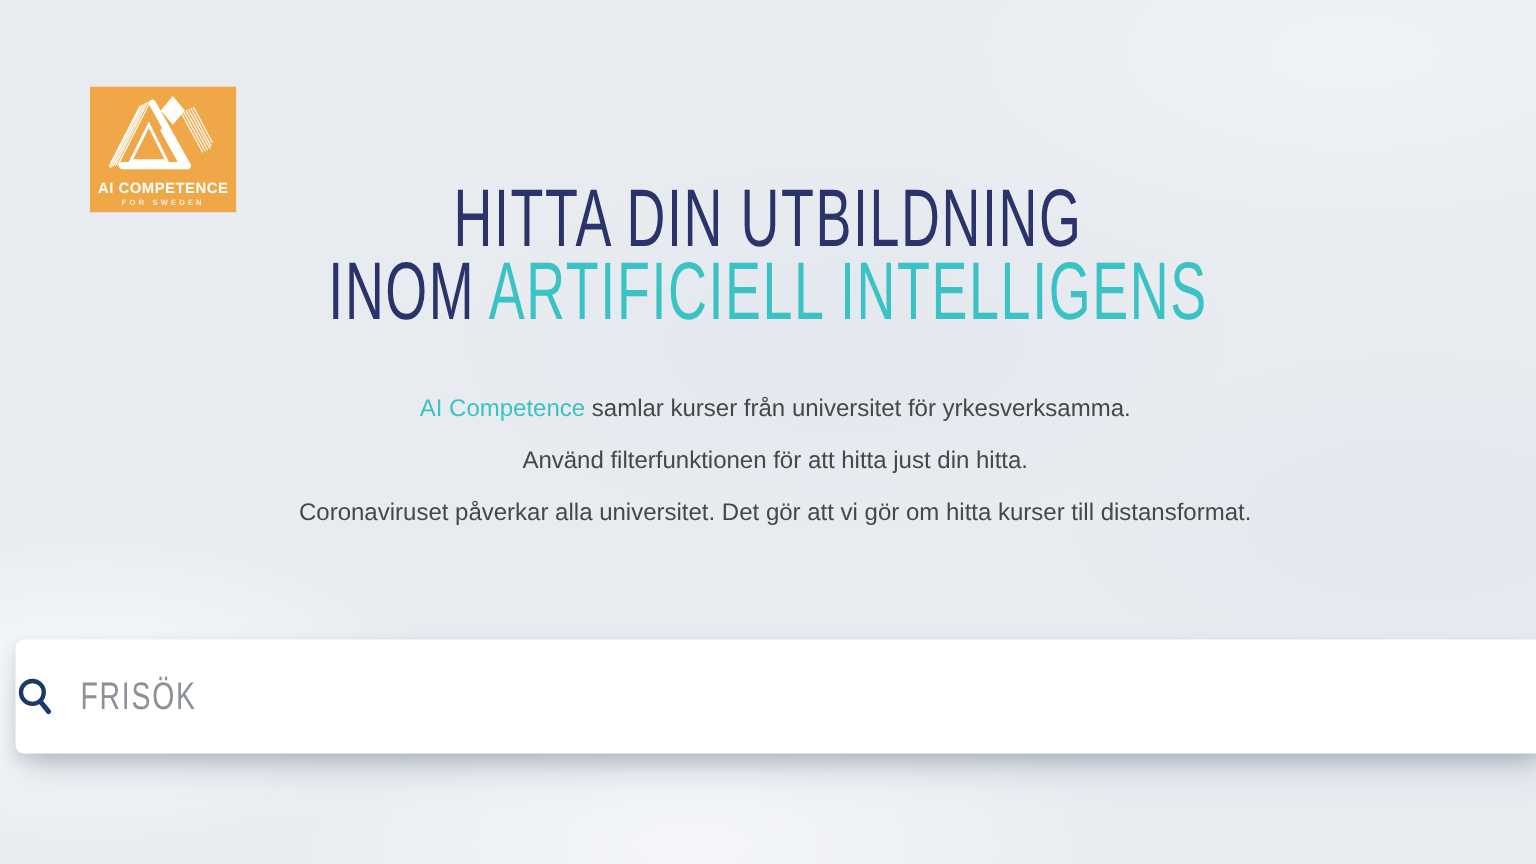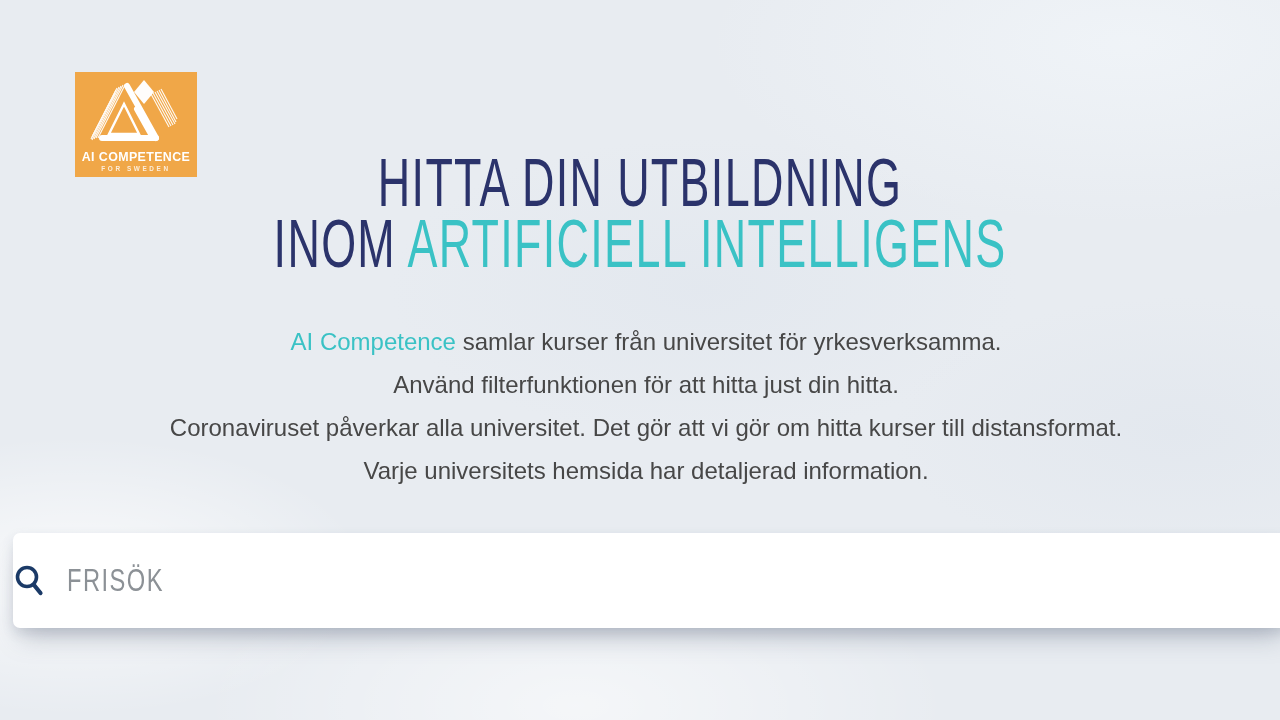--- a/index.html
+++ b/index.html
@@ -59,21 +59,21 @@
     transform-origin: 50% 50%;
   }
   .headline .accent { color: var(--accent-teal); }
 
   
   .intro {
     position: absolute;
     left: 0; top: 320px;
     width: 1280px;
     text-align: center;
-    font-size: 24px;
+    font-size: 20px;
     line-height: 43px;
     color: var(--body-text);
     font-weight: 400;
     padding-left: 12px;
   }
   .intro .intro-line { display: block; }
   .intro .link {
     color: var(--accent-teal);
     cursor: pointer;
     text-decoration: none;
@@ -152,21 +152,20 @@
 
   <h1 class="headline">
     <span class="headline-line">HITTA DIN UTBILDNING</span>
     <span class="headline-line"><span>INOM </span><span class="accent">ARTIFICIELL INTELLIGENS</span></span>
   </h1>
 
   <div class="intro">
     <span class="intro-line"><a class="link">AI Competence</a><span> samlar kurser från universitet för yrkesverksamma.</span></span>
     <span class="intro-line">Använd filterfunktionen för att hitta just din hitta.</span>
     <span class="intro-line">Coronaviruset påverkar alla universitet. Det gör att vi gör om hitta kurser till distansformat.</span>
-    <span class="intro-line">Varje universitets hemsida har detaljerad information.</span>
   </div>
 
   <div class="search-box">
     <span class="search-icon-wrap">
       <svg viewBox="0 0 32 34" width="32" height="34" aria-hidden="true">
         <circle cx="14" cy="13" r="9.5" fill="none" stroke="var(--search-icon-navy, #1B3A67)" stroke-width="3.6"></circle>
         <line x1="21" y1="21" x2="27.5" y2="29" stroke="var(--search-icon-navy, #1B3A67)" stroke-width="4.2" stroke-linecap="round"></line>
       </svg>
     </span>
     <input class="search-input" type="text" placeholder="FRISÖK" style="">

